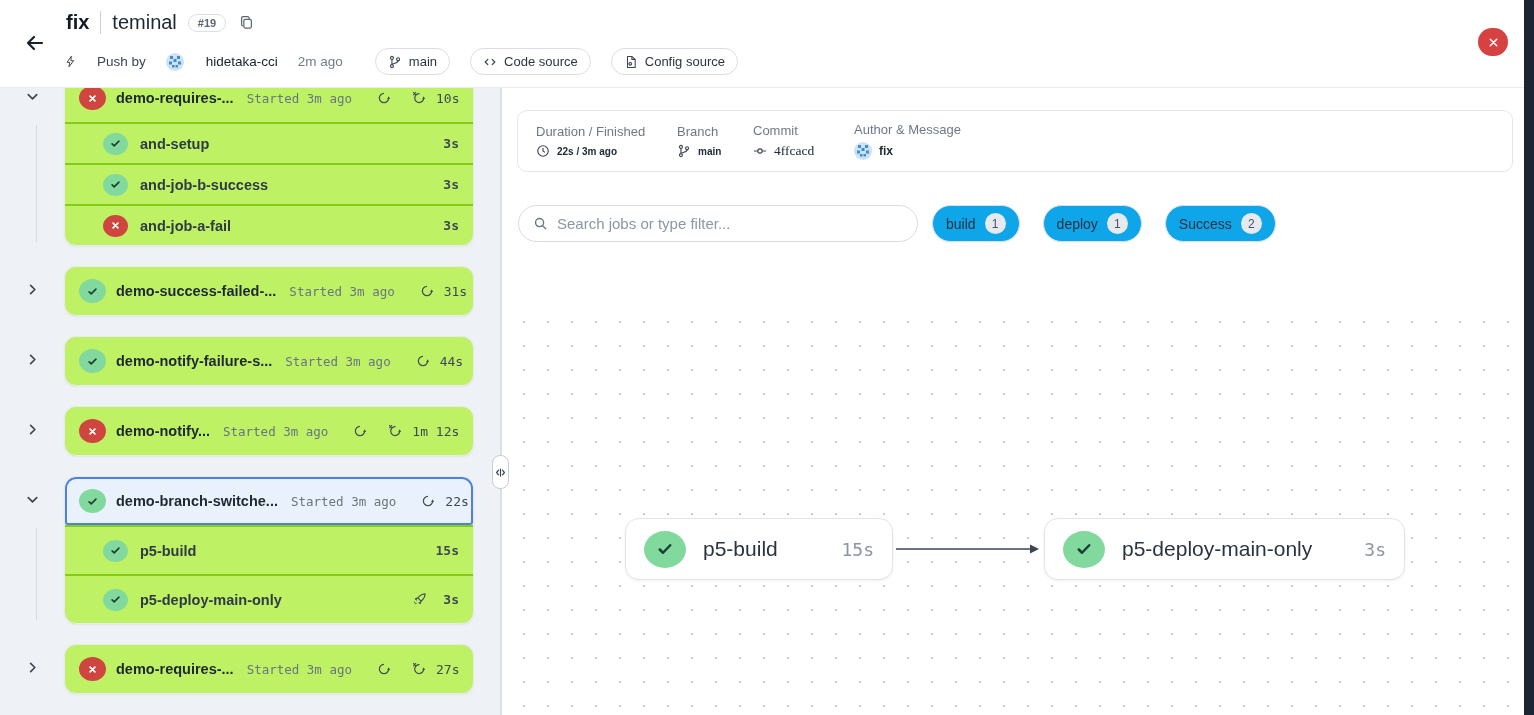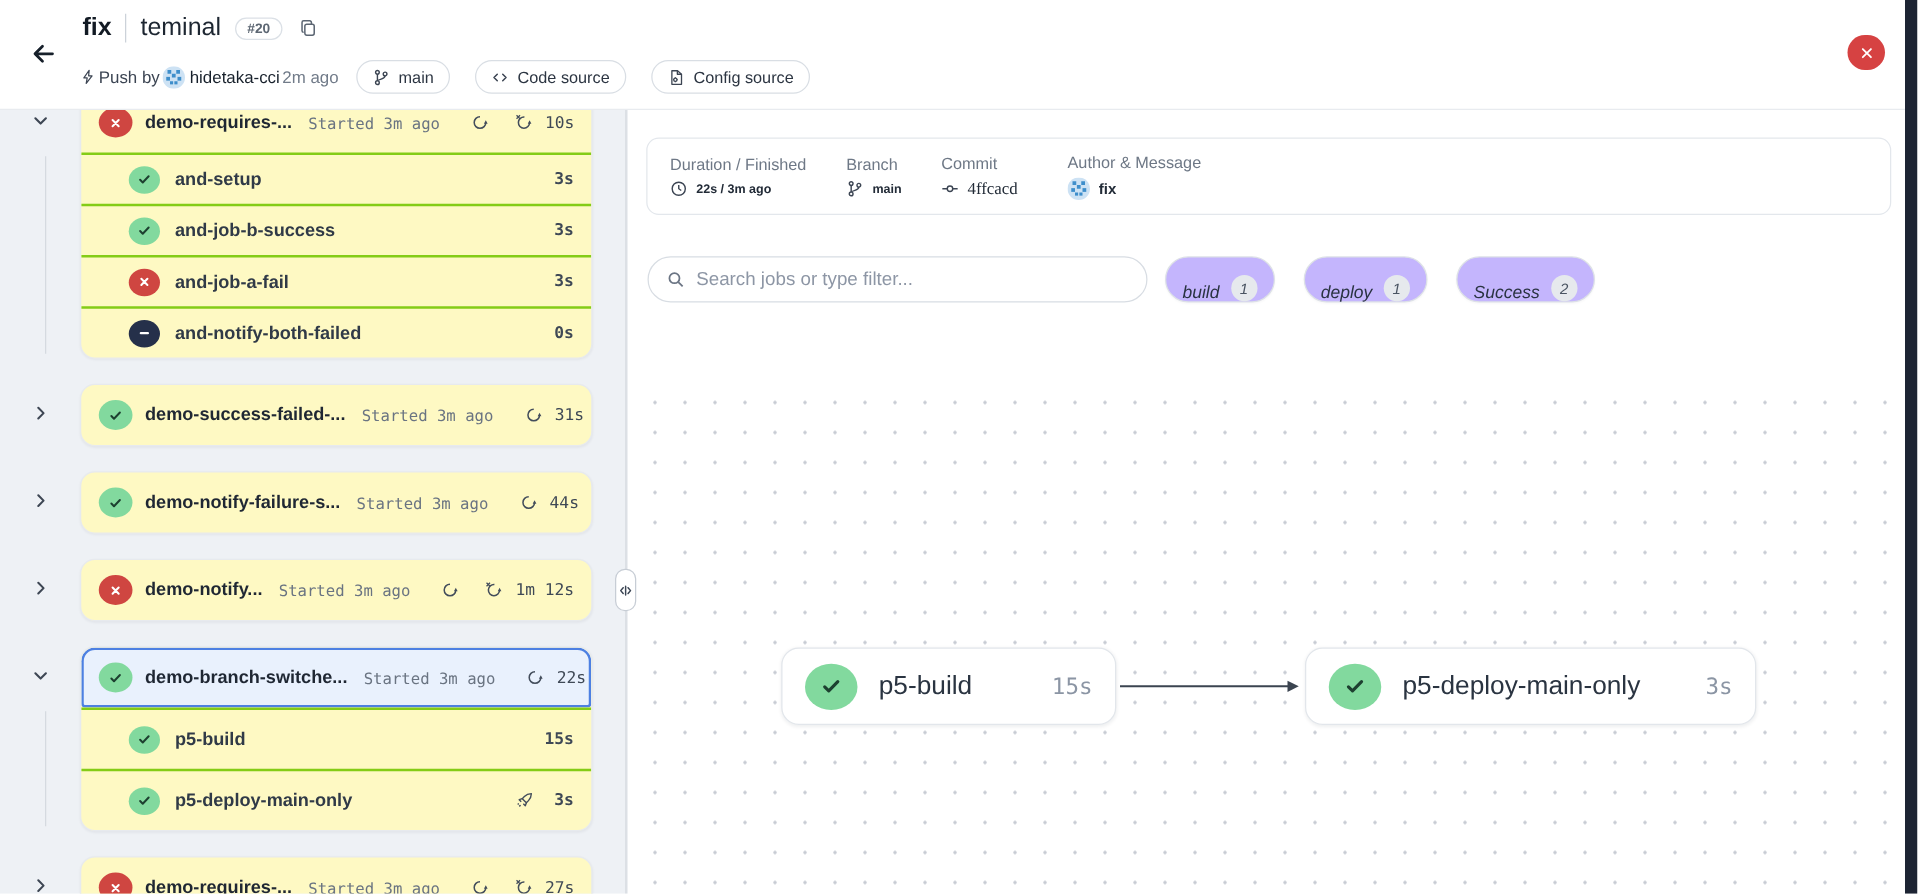--- a/index.html
+++ b/index.html
@@ -14,21 +14,21 @@
          border-bottom:1px solid #e8ebef; z-index:3; }
   .back { position:absolute; left:20px; top:28px; width:30px; height:30px; border:none;
           background:transparent; cursor:pointer; display:flex; align-items:center; justify-content:center; }
   .trow { position:absolute; left:66px; top:11px; display:flex; align-items:center; gap:11px; }
   .t1 { font-size:20px; font-weight:bold; color:#121a24; }
   .tsep { width:1px; height:23px; background:#ccd2d9; }
   .t2 { font-size:20px; color:#1d2631; }
   .runbadge { border:1px solid #dbe0e6; border-radius:11px; padding:2px 9px; font-size:11px;
               font-weight:bold; color:#5d6773; background:#fff; }
   .copybtn { border:none; background:transparent; cursor:pointer; display:flex; color:#5c6673; margin-left:2px; }
-  .srow { position:absolute; left:64px; top:48px; display:flex; align-items:center; gap:2px;
+  .srow { position:absolute; left:64px; top:48px; display:flex; align-items:center; gap:20px;
           font-size:13.5px; color:#3c4553;justify-content:space-between; }
   .srow .author { color:#17202b; margin-left:2px; }
   .srow .ago { color:#717b89; }
   .avatar { display:inline-flex; }
   .pill { display:inline-flex; align-items:center; gap:7px; border:1px solid #d9dee4; border-radius:14px;
           height:27px; padding:0 12px; font-size:13px; color:#2c3542; background:#fff; cursor:pointer; }
   .pill.split { padding:0; overflow:hidden; }
   .pill .pseg { display:flex; align-items:center; gap:7px; padding:0 12px; height:100%; }
   .pill .pdiv { width:1px; height:100%; background:#e2e6eb; }
   .pillgroup { display:flex; align-items:center; gap:20px; margin-left:12px; }
@@ -39,21 +39,21 @@
   
   .edgebar { position:absolute; right:0; top:0; width:10px; height:715px; background:var(--edge_dark); z-index:6; }
 
   
   .sidebar { position:absolute; left:0; top:88px; width:500px; bottom:0; background:#eef1f5; overflow:hidden; }
   .group { position:relative; display:flex; align-items:flex-start; margin-bottom:20px; }
   .group.clipped { margin-top:-15px; }
   .chevcell { width:64px; flex:none; display:flex; justify-content:center; padding-top:16px; }
   .chevbtn { border:none; background:transparent; cursor:pointer; display:flex; }
   .tree { position:absolute; left:36px; top:52px; bottom:4px; width:1px; background:#d5dae0; }
-  .card { flex:1; margin-right:26px; background:#fef9c3; border:1px solid #e7eaee; border-radius:12px;
+  .card { flex:1; margin-right:26px; background:#bef264; border:1px solid #e7eaee; border-radius:12px;
           box-shadow:0 1px 2px rgba(20,28,40,.05); overflow:hidden; }
   .ghead { height:48px; display:flex; align-items:center; gap:10px; padding:0 14px; cursor:pointer; }
   .ghead.selected { background:var(--selected_bg); box-shadow:inset 0 0 0 2px var(--accent);
                     border-radius:11px 11px 3px 3px; }
   .gname { font-weight:bold; font-size:14.5px; color:#1f2733; white-space:nowrap; }
   .gstart { font-family:"DejaVu Sans Mono", monospace; font-size:12.5px; color:#6a7482; margin-left:3px; white-space:nowrap; }
   .gact { display:flex; gap:21px; margin-left:15px; color:#434d5b; }
   .gact .act { display:flex; cursor:pointer; }
   .gdur { margin-left:auto; font-family:"DejaVu Sans Mono", monospace; font-size:13px; color:#3f4956; white-space:nowrap; }
   .gsub { height:41px; display:flex; align-items:center; gap:12px; padding:0 14px 0 38px;
@@ -92,23 +92,23 @@
   .icol .val.small { font-size:12px; }
   .icol .ic { display:flex; color:#3c4553; }
 
   .searchrow { position:absolute; left:16px; top:117px; display:flex; align-items:center; }
   .search { width:400px; height:37px; border:1px solid #d8dde3; border-radius:19px; background:#fff;
             display:flex; align-items:center; padding:16px 14px; gap:9px; }
   .search input { border:none; outline:none; flex:1; font-size:15px; color:#2c3542; background:transparent;
                   font-family:"Liberation Sans", sans-serif; }
   .search input::placeholder { color:#8d96a5; }
   .chips { display:flex; margin-left:14px; gap:23px; }
-  .chip { height:37px; display:flex; align-items:flex-end; gap:9px; padding:0 13px; border:1px solid #dde1e7;
-          border-radius:19px; background:#c4b5fd; font-size:14px; color:#2a3342; cursor:pointer;
-          box-shadow:0 1px 2px rgba(20,28,40,.04);font-style:italic; }
+  .chip { height:37px; display:flex; align-items:center; gap:9px; padding:0 13px; border:1px solid #dde1e7;
+          border-radius:19px; background:#0ea5e9; font-size:14px; color:#2a3342; cursor:pointer;
+          box-shadow:0 1px 2px rgba(20,28,40,.04); }
   .chip .cnt { width:21px; height:21px; border-radius:50%; background:#e6e9ed; font-size:12px;
                color:#4a5462; display:flex; align-items:center; justify-content:center; }
 
   .node { position:absolute; height:62px; background:#fff; border:1px solid #e2e6eb; border-radius:14px;
           box-shadow:0 1px 3px rgba(20,28,40,.07); display:flex; align-items:center; gap:17px;
           padding:0 18px; cursor:pointer; }
   .node .st { width:42px; height:37px; }
   .node .st svg { width:20px; height:20px; }
   .node .nname { font-size:21px; color:#2a3441; white-space:nowrap; }
   .node .ndur { margin-left:auto; font-family:"DejaVu Sans Mono", monospace; font-size:18px; color:#8b95a4; }
@@ -120,21 +120,21 @@
 <div class="hdr">
   <button class="back">
     <svg viewBox="0 0 24 24" width="24" height="24" fill="none" stroke="#17202b" stroke-width="2.2" stroke-linecap="round" stroke-linejoin="round">
         <path d="M19 12H5M11 6l-6 6 6 6"></path>
       </svg>
   </button>
   <div class="trow">
     <span class="t1">fix</span>
     <span class="tsep"></span>
     <span class="t2">teminal</span>
-    <span class="runbadge">#20</span>
+    <span class="runbadge">#19</span>
     <button class="copybtn">
       <svg viewBox="0 0 16 16" width="15" height="15" fill="none" stroke="#5c6673" stroke-width="1.3">
           <rect x="5.2" y="4.6" width="8" height="9.4" rx="1.6"></rect>
           <path d="M10.8 4.6V3.2A1.4 1.4 0 0 0 9.4 1.8H4.2A1.4 1.4 0 0 0 2.8 3.2v7a1.4 1.4 0 0 0 1.4 1.4"></path>
         </svg>
     </button>
   </div>
   <div class="srow">
     <span style="display:flex">
       <svg viewBox="0 0 16 16" width="13" height="13" fill="none" stroke="#3c4553" stroke-width="1.2" stroke-linejoin="round">
@@ -252,30 +252,20 @@
         <div class="gsub">
           <span class="st s-failed">
             <svg viewBox="0 0 16 16" fill="none" stroke="currentColor" stroke-width="2" stroke-linecap="round">
               <path d="M5 5l6 6M11 5l-6 6"></path>
             </svg>
           </span>
           <span class="name">and-job-a-fail</span>
           <span class="sp"></span>
           <span class="gdur">3s</span>
         </div>
-        <div class="gsub">
-          <span class="st s-skipped">
-            <svg viewBox="0 0 16 16" fill="none" stroke="currentColor" stroke-width="2.2" stroke-linecap="round">
-              <path d="M4.5 8h7"></path>
-            </svg>
-          </span>
-          <span class="name">and-notify-both-failed</span>
-          <span class="sp"></span>
-          <span class="gdur">0s</span>
-        </div>
       </div>
     </div>
     <div class="group">
       <div class="chevcell">
         <button class="chevbtn">
           <svg viewBox="0 0 16 16" width="15" height="15" fill="none" stroke="#3e4754" stroke-width="1.8" stroke-linecap="round" stroke-linejoin="round">
             <path d="M6 3.5L10.5 8 6 12.5"></path>
           </svg>
         </button>
       </div>

